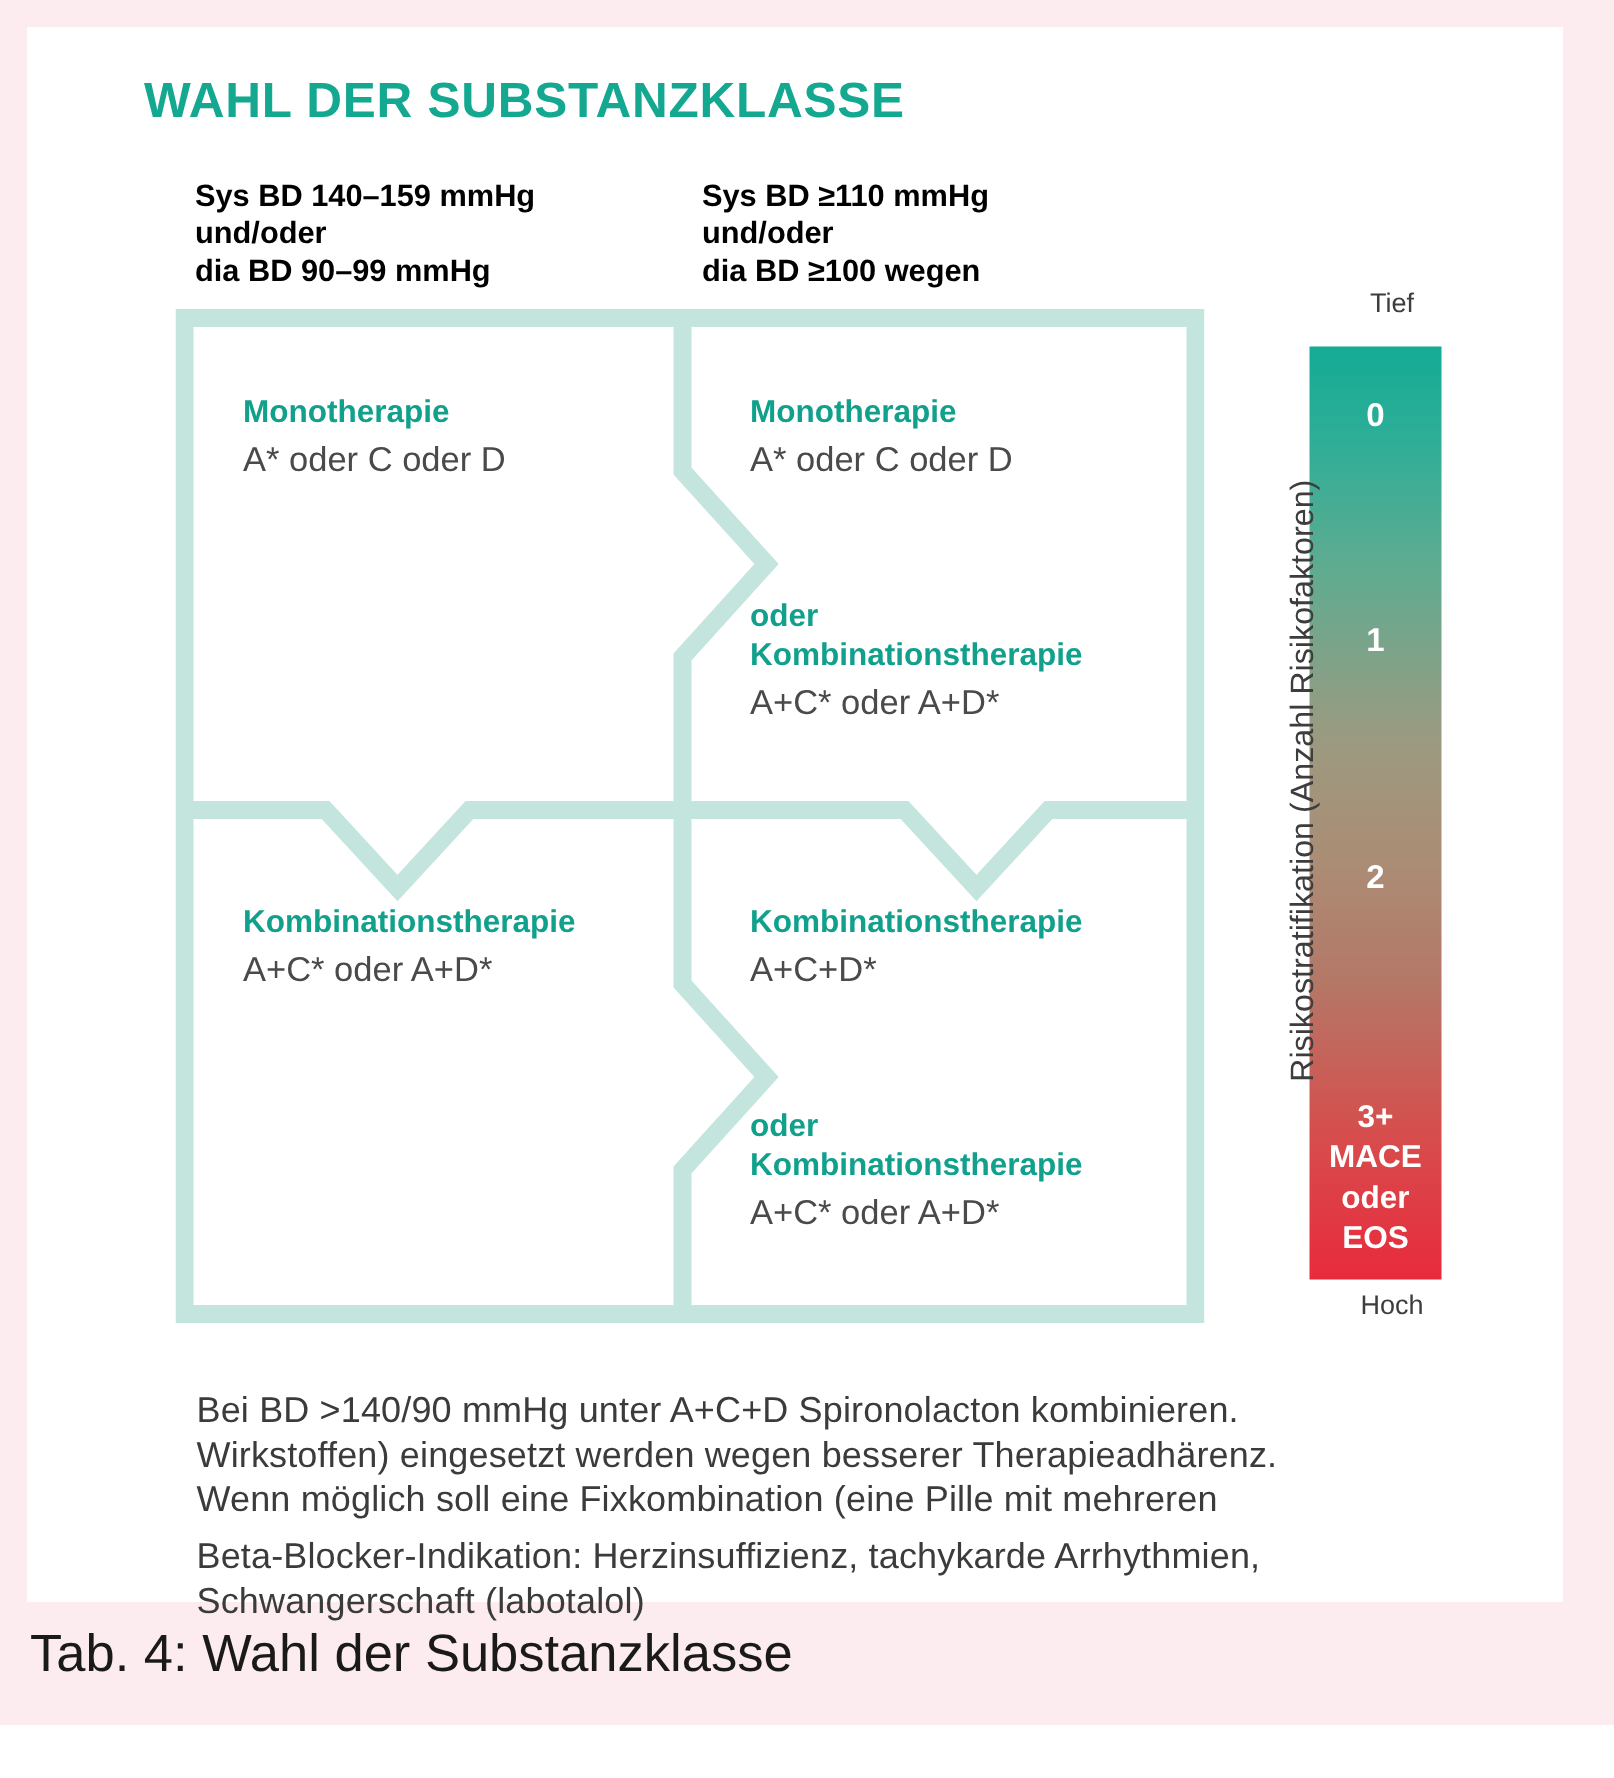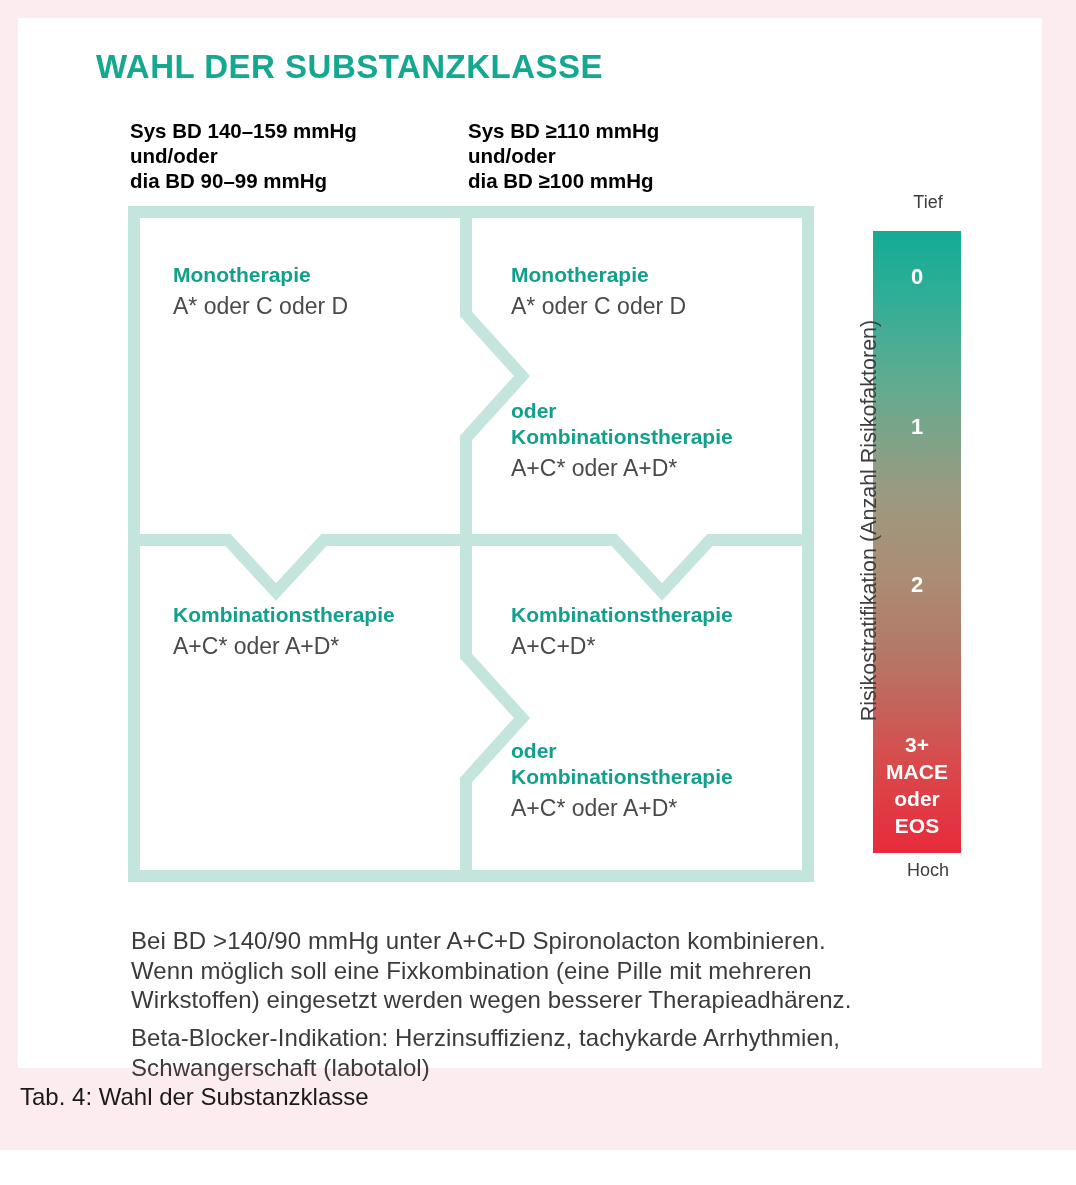--- a/index.html
+++ b/index.html
@@ -62,21 +62,21 @@
     line-height: 25px;
     white-space: nowrap;
   }
   .col-head.left  { left: 112px; top: 100px; }
   .col-head.right { left: 450px; top: 100px; }
   .col-head div { white-space: nowrap; }
 
   
   .grid-frame {
     position: absolute;
-    left: 110px;
+    left: 99px;
     top: 188px;
     width: 686px;
     height: 704px;
     padding-left: 27px;
   }
   .grid-svg {
     position: absolute;
     left: 0;
     top: 0;
     width: 686px;
@@ -188,21 +188,21 @@
   }
   .footnote.fn1 { left: 113px; top: 908px; width: 800px; }
   .footnote.fn2 { left: 113px; top: 1005px; width: 800px; }
   .footnote div { white-space: nowrap; }
 
   
   .caption {
     position: absolute;
     left: 20px;
     top: 1083px;
-    font-size: 24px;
+    font-size: 35px;
     color: #1a1a1a;
     white-space: nowrap;
   }
 </style>
 </head>
 <body>
 
 <div class="page">
 
   <div class="pink-panel"></div>
@@ -212,21 +212,21 @@
     <div class="fig-title">WAHL DER SUBSTANZKLASSE</div>
 
     <div class="col-head left">
       <div>Sys BD 140–159 mmHg</div>
       <div>und/oder</div>
       <div>dia BD 90–99 mmHg</div>
     </div>
     <div class="col-head right">
       <div>Sys BD ≥110 mmHg</div>
       <div>und/oder</div>
-      <div>dia BD ≥100 mmHg</div>
+      <div>dia BD ≥100 wegen</div>
     </div>
 
     <div class="grid-frame">
 
       <svg class="grid-svg" viewBox="0 0 686 676" preserveAspectRatio="none">
 
         <rect x="6" y="6" width="674" height="664" fill="none" stroke="#c3e5de" stroke-width="12"></rect>
 
         <path d="M 6 334 L 100 334 L 148 386 L 196 334 L 338 334" fill="none" stroke="#c3e5de" stroke-width="12" stroke-linejoin="miter"></path>
         <path d="M 338 334 L 486 334 L 534 386 L 582 334 L 680 334" fill="none" stroke="#c3e5de" stroke-width="12" stroke-linejoin="miter"></path>
@@ -283,22 +283,22 @@
             <div>EOS</div>
           </div>
       </div>
 
       <div class="legend-bottom-label">Hoch</div>
       <div class="legend-axis-label">Risikostratifikation (Anzahl Risikofaktoren)</div>
     </div>
 
     <div class="footnote fn1">
       <div>Bei BD &gt;140/90 mmHg unter A+C+D Spironolacton kombinieren.</div>
+      <div>Wirkstoffen) eingesetzt werden wegen besserer Therapieadhärenz.</div>
       <div>Wenn möglich soll eine Fixkombination (eine Pille mit mehreren</div>
-      <div>Wirkstoffen) eingesetzt werden wegen besserer Therapieadhärenz.</div>
     </div>
     <div class="footnote fn2">
       <div>Beta-Blocker-Indikation: Herzinsuffizienz, tachykarde Arrhythmien,</div>
       <div>Schwangerschaft (labotalol)</div>
     </div>
 
   </div>
 
   <div class="caption">Tab. 4: Wahl der Substanzklasse</div>
 

